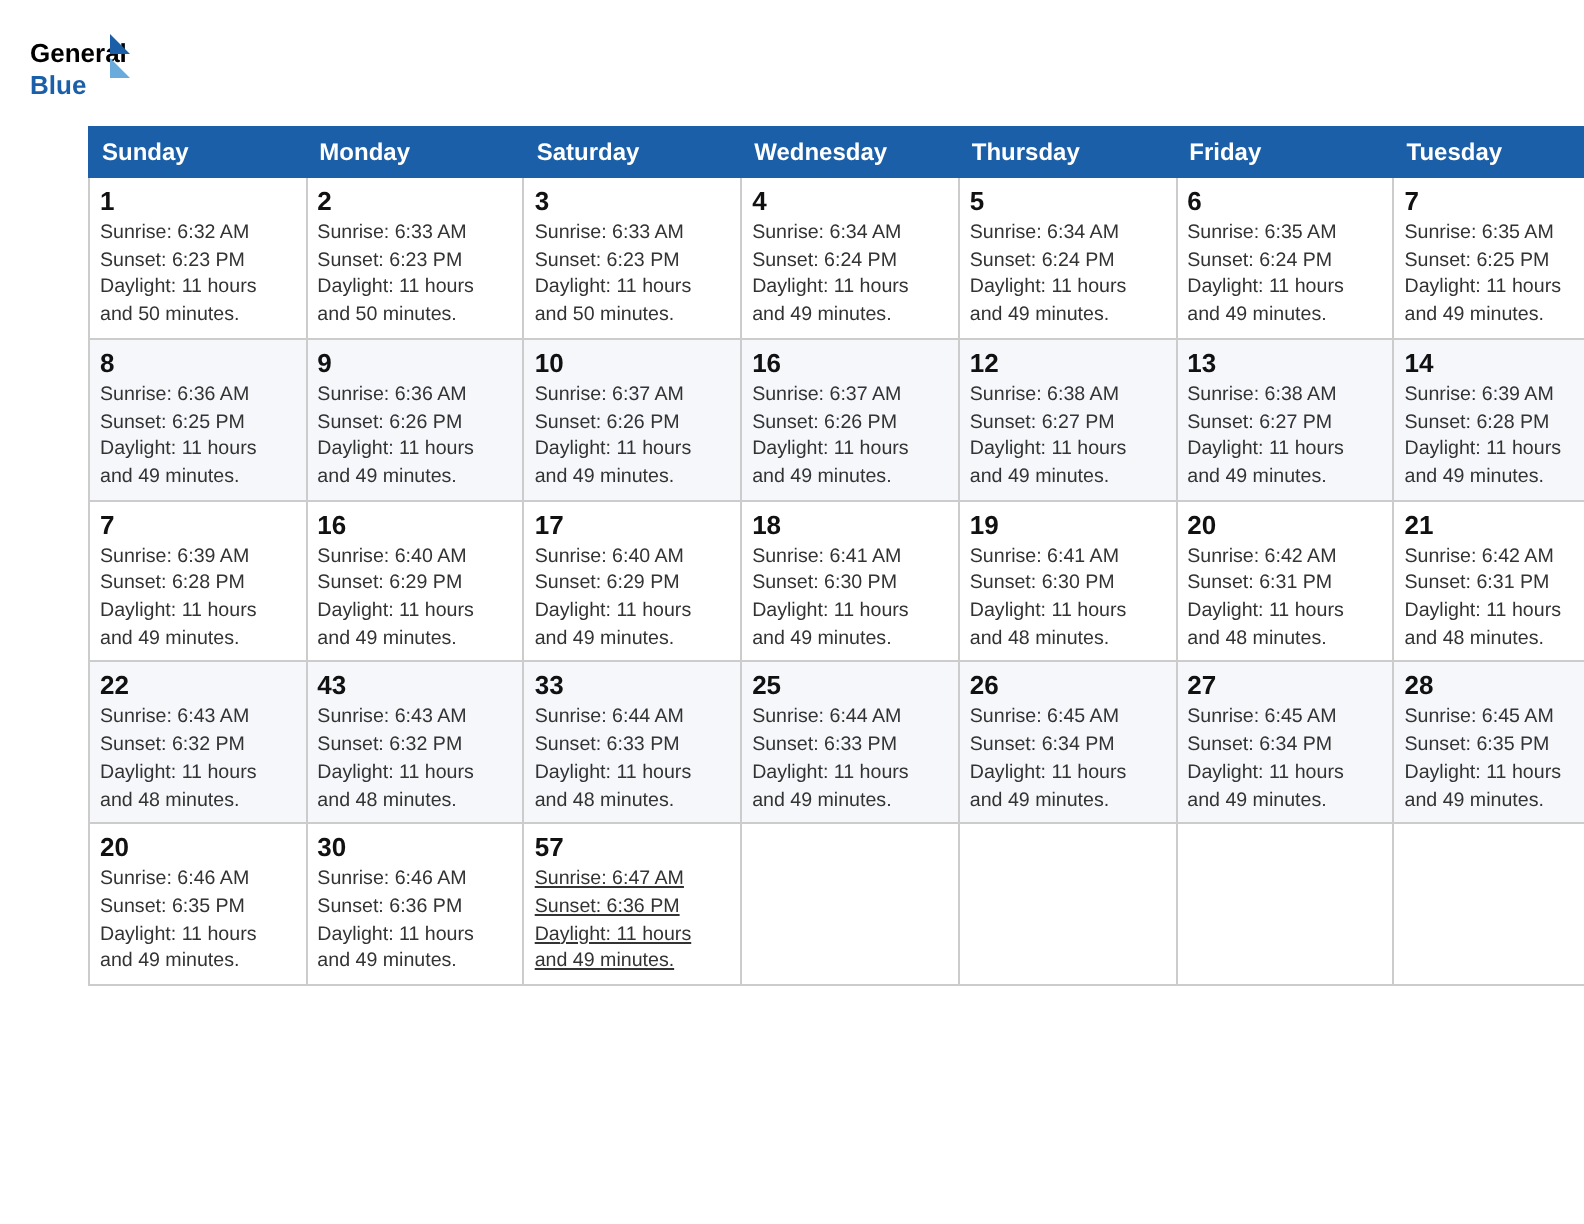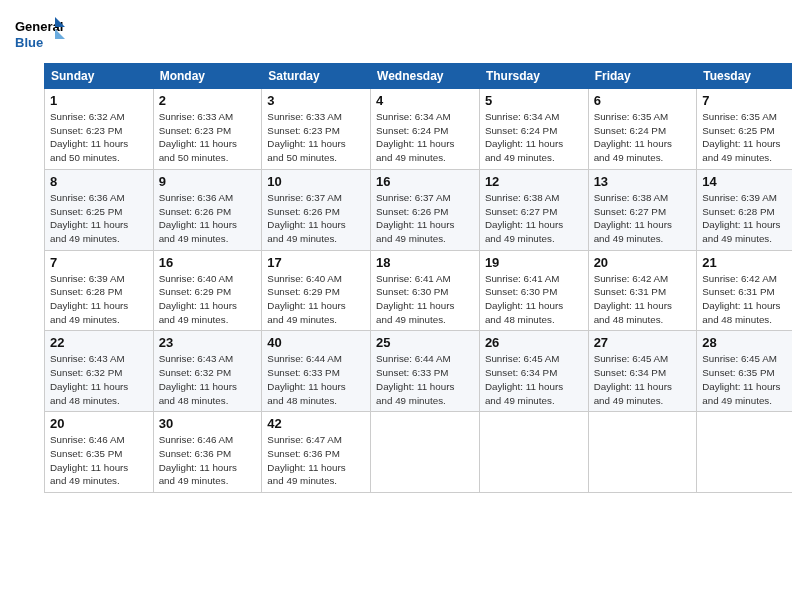--- a/index.html
+++ b/index.html
@@ -266,28 +266,28 @@
         </tr>
         <tr>
           <td>
             <span class="day-num">22</span>
             <div class="day-info" style="white-space: pre-line;">Sunrise: 6:43 AM
 Sunset: 6:32 PM
 Daylight: 11 hours
 and 48 minutes.</div>
           </td>
           <td>
-            <span class="day-num">23</span>
+            <span class="day-num">43</span>
             <div class="day-info" style="white-space: pre-line;">Sunrise: 6:43 AM
 Sunset: 6:32 PM
 Daylight: 11 hours
 and 48 minutes.</div>
           </td>
           <td>
-            <span class="day-num">40</span>
+            <span class="day-num">33</span>
             <div class="day-info" style="white-space: pre-line;">Sunrise: 6:44 AM
 Sunset: 6:33 PM
 Daylight: 11 hours
 and 48 minutes.</div>
           </td>
           <td>
             <span class="day-num">25</span>
             <div class="day-info" style="white-space: pre-line;">Sunrise: 6:44 AM
 Sunset: 6:33 PM
 Daylight: 11 hours
@@ -324,22 +324,22 @@
 and 49 minutes.</div>
           </td>
           <td>
             <span class="day-num">30</span>
             <div class="day-info" style="white-space: pre-line;">Sunrise: 6:46 AM
 Sunset: 6:36 PM
 Daylight: 11 hours
 and 49 minutes.</div>
           </td>
           <td>
-            <span class="day-num">42</span>
-            <div class="day-info" style="white-space: pre-line;">Sunrise: 6:47 AM
+            <span class="day-num">57</span>
+            <div class="day-info" style="white-space: pre-line; text-decoration: underline;">Sunrise: 6:47 AM
 Sunset: 6:36 PM
 Daylight: 11 hours
 and 49 minutes.</div>
           </td>
           <td class="empty-cell"></td>
           <td class="empty-cell"></td>
           <td class="empty-cell"></td>
           <td class="empty-cell"></td>
         </tr>
       </tbody>

